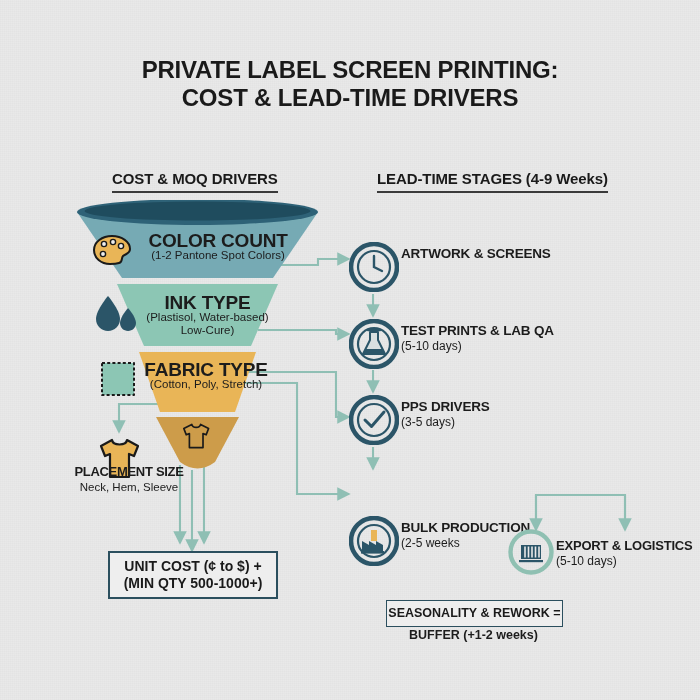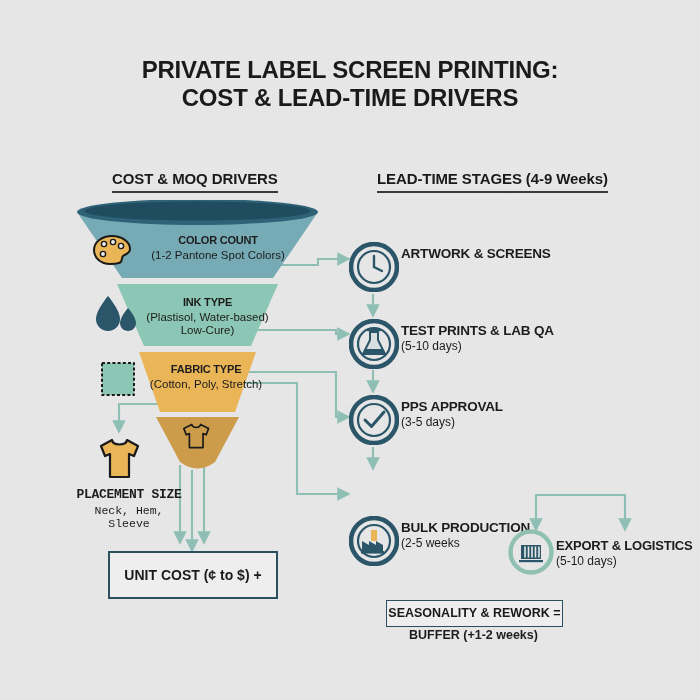--- a/index.html
+++ b/index.html
@@ -31,39 +31,39 @@
     color:#1a1a1a;padding-bottom:4px;border-bottom:2.5px solid #3a3a3a;
     white-space:nowrap;
   }
   #head-cost{left:112px;top:170px;}
   #head-lead{left:377px;top:170px;}
   
   #funnel{left:75px;top:200px;width:245px;height:290px;}
   .fn-label{
     position:absolute;text-align:center;line-height:13.5px;
   }
-  .fn-title{font-size:11px;font-weight:bold;letter-spacing:-0.2px;display:block;margin-bottom:1px;}
+  .fn-title{font-size:19px;font-weight:bold;letter-spacing:-0.2px;display:block;margin-bottom:1px;}
   .fn-sub{font-size:11.5px;font-weight:normal;display:block;line-height:13px;}
   
   .stage{position:absolute;}
   .stage .txt{position:absolute;left:52px;top:4px;white-space:nowrap;}
   .stage .st-title{font-size:13.5px;font-weight:bold;letter-spacing:-0.2px;display:block;}
   .stage .st-sub{font-size:12px;display:block;margin-top:1px;}
   
   .boxed{
     position:absolute;border:2px solid #2b4f5e;background:#eeeeee;
     text-align:center;font-weight:bold;color:#1a1a1a;
     display:flex;align-items:center;justify-content:center;
     line-height:17px;
   }
   #unit-cost-box{left:108px;top:551px;width:166px;height:44px;font-size:14px;}
   #seasonality-box{left:386px;top:600px;width:175px;height:25px;font-size:12.5px;border-width:1.6px;}
   #buffer-text{left:386px;top:628px;width:175px;text-align:center;font-size:12.5px;font-weight:bold;}
   
-  #placement-label{left:74px;top:487px;width:110px;text-align:center;font-family:Liberation Mono, monospace;}
+  #placement-label{left:74px;top:464px;width:110px;text-align:center;}
   #placement-label .p-title{font-size:13px;font-weight:bold;letter-spacing:-0.3px;display:block;}
   #placement-label .p-sub{font-size:11.5px;display:block;margin-top:2px;}
   
   #export-label{left:556px;top:538px;}
   #export-label .e-title{font-size:13px;font-weight:bold;letter-spacing:-0.2px;display:block;}
   #export-label .e-sub{font-size:12px;display:block;margin-top:1px;}
 </style>
 </head>
 <body>
 
@@ -166,20 +166,21 @@
     <path d="M5,9 L16,3 C17,9 30,9 31,3 L42,9 L38,19 L33,17 L33,40 L14,40 L14,17 L9,19 Z" fill="#e9b557" stroke="#1a1a1a" stroke-width="2.2" stroke-linejoin="round"></path>
   </svg>
   <div class="abs" id="placement-label">
     <span class="p-title">PLACEMENT SIZE</span>
     <span class="p-sub">Neck, Hem, Sleeve</span>
   </div>
 
   <div class="boxed" id="unit-cost-box">
     <div>
       <div>UNIT COST (¢ to $) +</div>
+      <div>(MIN QTY 500-1000+)</div>
     </div>
   </div>
 
   <div class="stage" style="left:349px;top:242px;">
     <svg width="50" height="50">
       <circle cx="25" cy="25" r="23" fill="none" stroke="#2b5568" stroke-width="4.6"></circle>
       <circle cx="25" cy="25" r="16" fill="none" stroke="#2b5568" stroke-width="2.2"></circle>
       <path d="M25,14 L25,25 L33,29" fill="none" stroke="#2b5568" stroke-width="2.4" stroke-linecap="round"></path>
     </svg>
     <div class="txt">
@@ -201,21 +202,21 @@
     </div>
   </div>
 
   <div class="stage" style="left:349px;top:395px;">
     <svg width="50" height="50">
       <circle cx="25" cy="25" r="23" fill="none" stroke="#2b5568" stroke-width="4.6"></circle>
       <circle cx="25" cy="25" r="16" fill="none" stroke="#2b5568" stroke-width="2.2"></circle>
       <path d="M16,25 L22.5,31.5 L35,17" fill="none" stroke="#2b5568" stroke-width="3" stroke-linecap="round" stroke-linejoin="round"></path>
     </svg>
     <div class="txt">
-      <span class="st-title">PPS APPROVAL</span>
+      <span class="st-title">PPS DRIVERS</span>
       <span class="st-sub">(3-5 days)</span>
     </div>
   </div>
 
   <div class="stage" style="left:349px;top:472px;margin-top:44px;">
     <svg width="50" height="50">
       <circle cx="25" cy="25" r="23" fill="none" stroke="#2b5568" stroke-width="4.6"></circle>
       <circle cx="25" cy="25" r="16" fill="none" stroke="#2b5568" stroke-width="2.2"></circle>
       <path d="M13,35 L13,25 L20,29 L20,25 L27,29 L27,25 L34,29 L34,35 Z" fill="#2b5568"></path>
       <rect x="22" y="14" width="6" height="11" fill="#e9b557"></rect>

